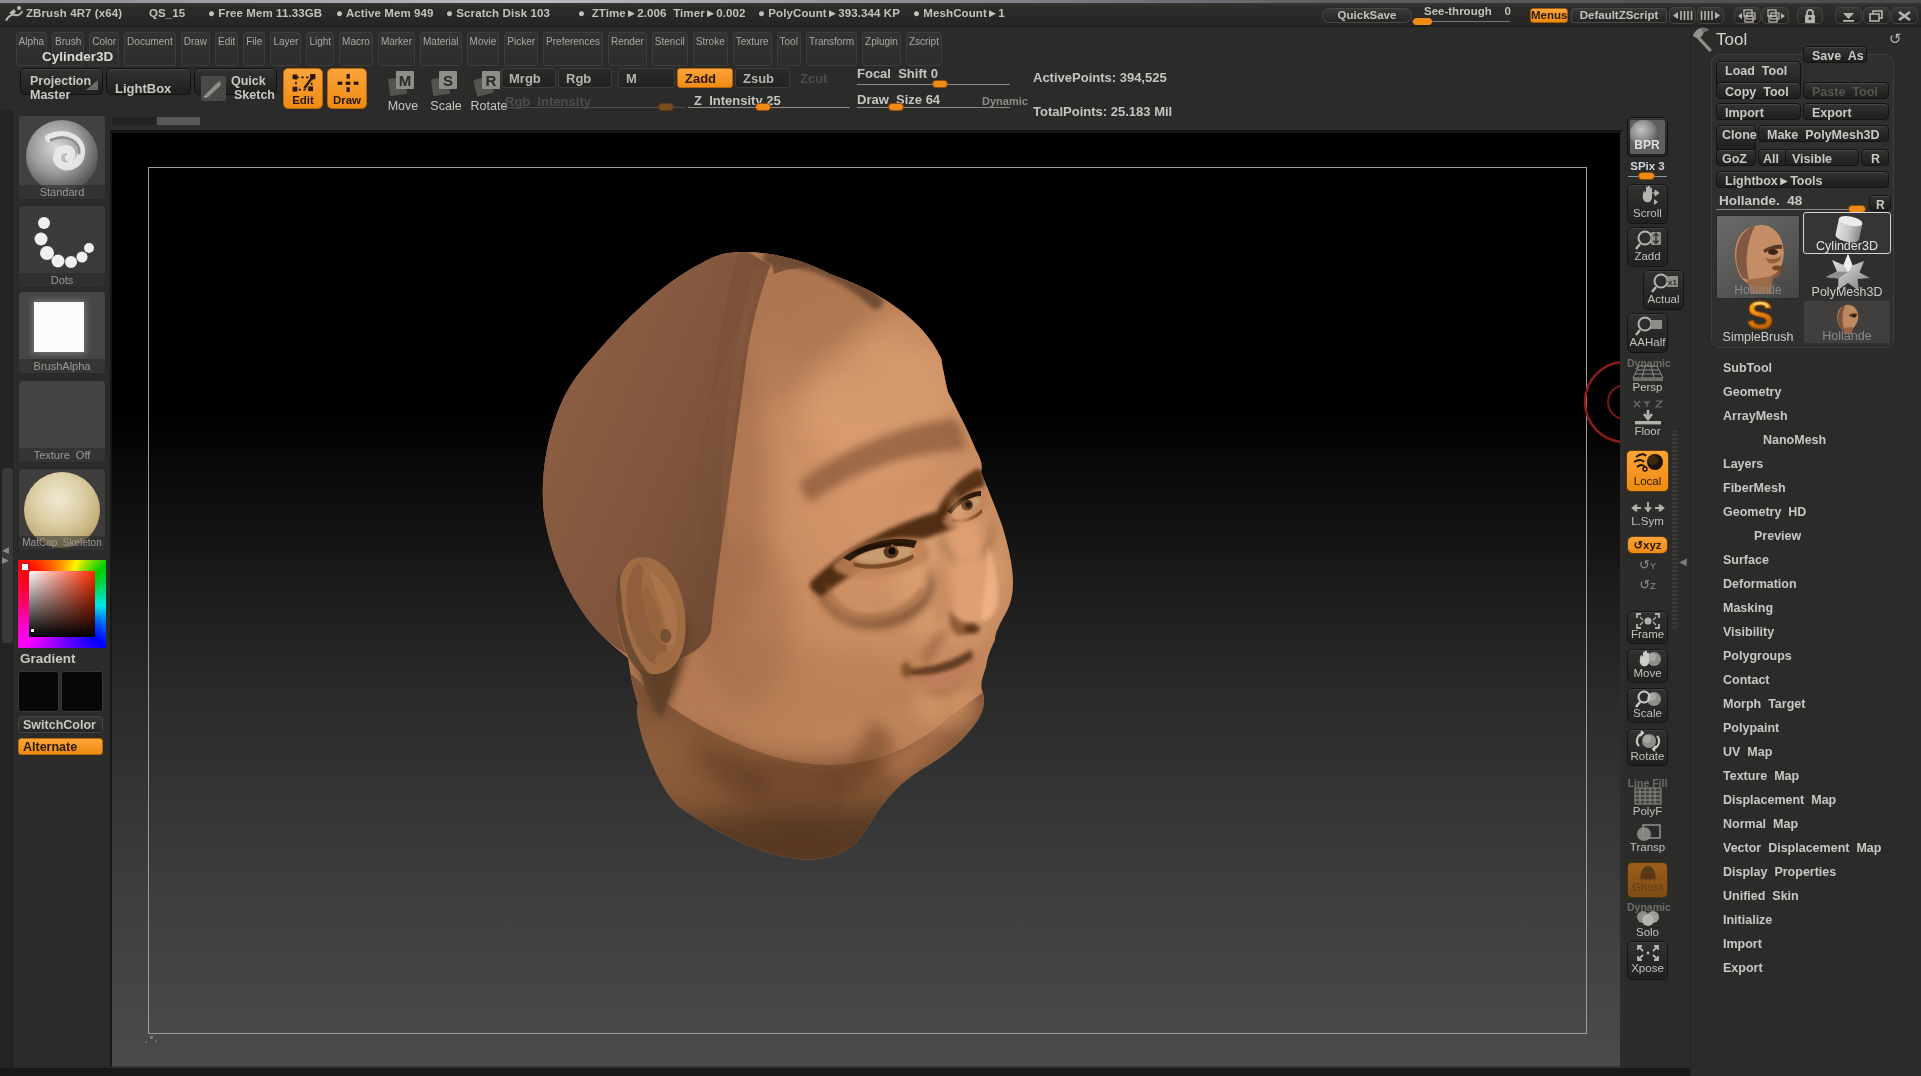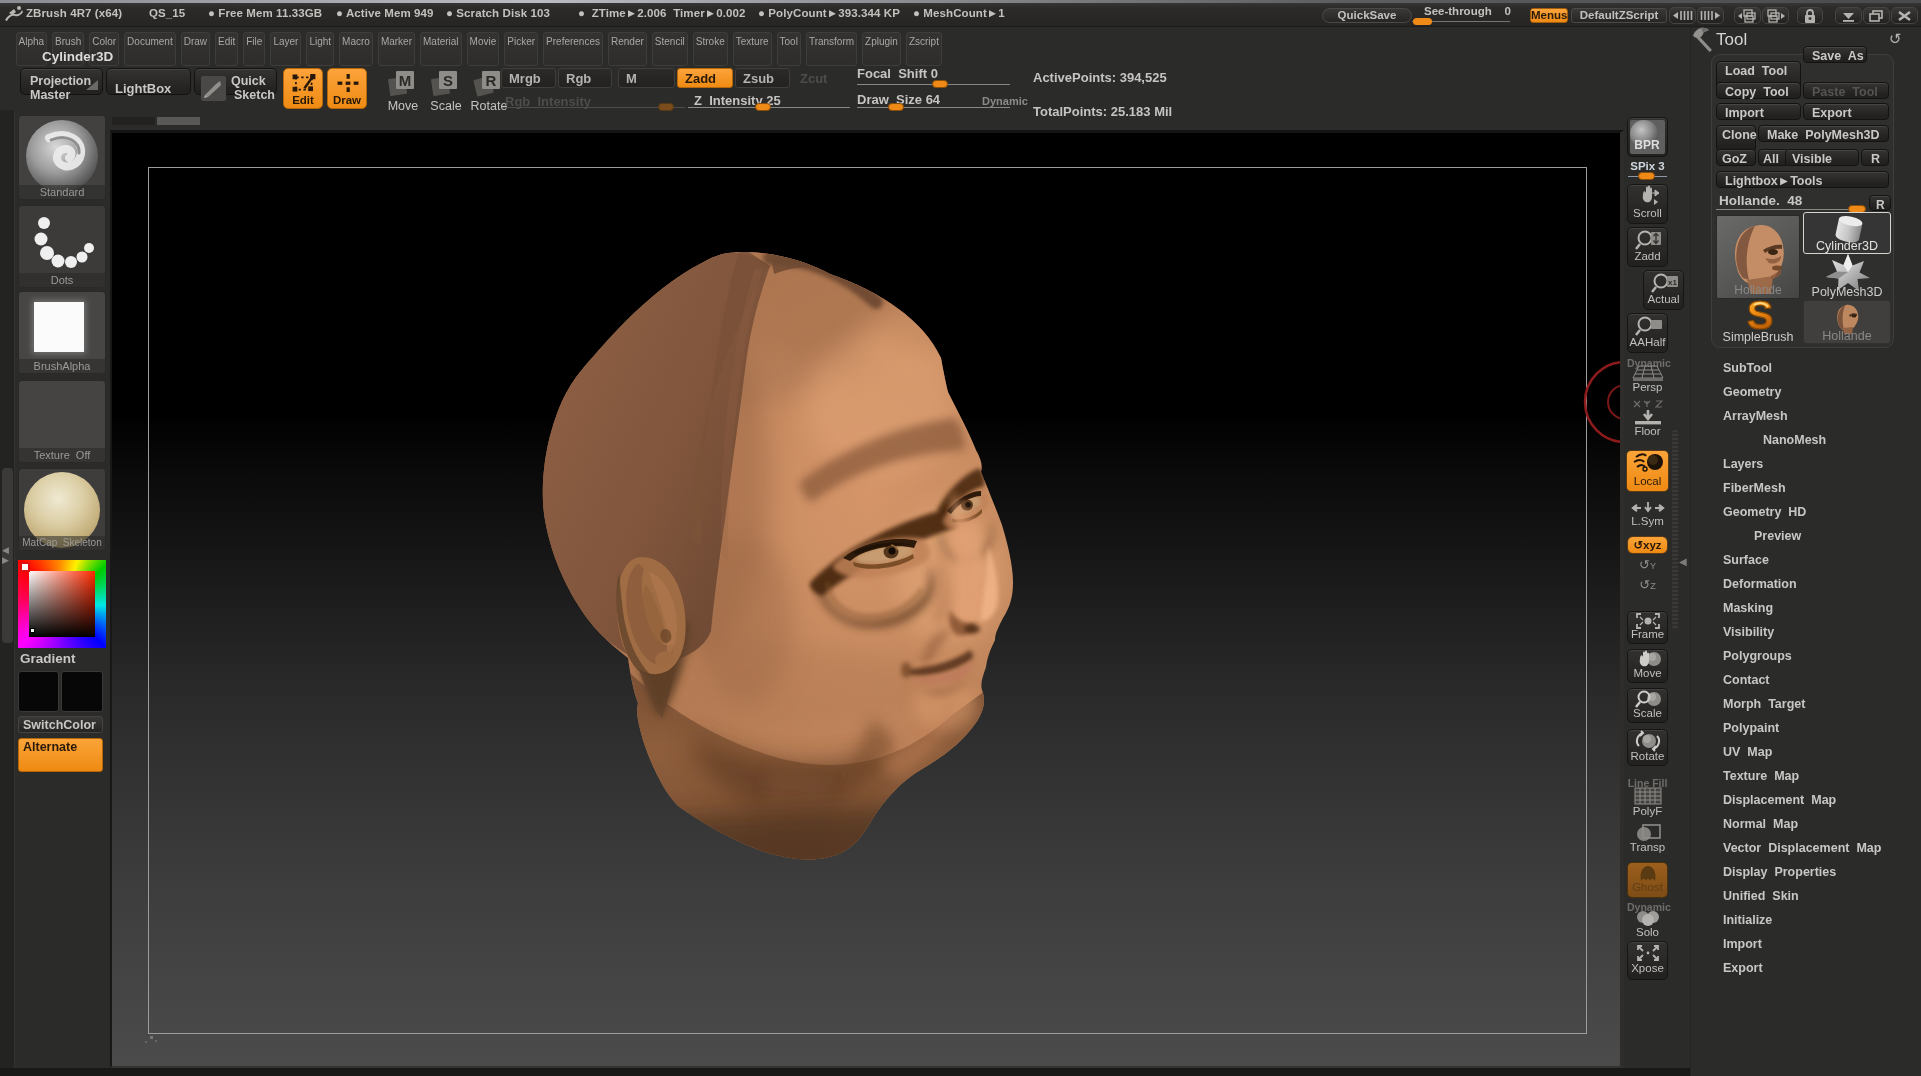--- a/index.html
+++ b/index.html
@@ -433,21 +433,21 @@
 
     <div class="abs" style="left:18px;top:560px;width:88px;height:88px;background:conic-gradient(from 315deg, #ff0000, #ff9100 12%, #fff200 18%, #00cc00 26%, #00e8e8 38%, #0000ff 50%, #7a00ff 62%, #ff00ff 75%, #ff0066 88%, #ff0000);">
       <div class="abs" style="left:11px;top:11px;width:66px;height:66px;background:linear-gradient(to bottom,rgba(0,0,0,0) 0%,#000 100%),linear-gradient(to right,#ffffff 0%,#ff2a00 100%);"></div>
       <div class="abs" style="left:2px;top:2px;width:10px;height:10px;background:#fff;border:2px solid #e01010;"></div>
       <div class="abs" style="left:12px;top:68px;width:5px;height:5px;background:#fff;border:1px solid #000;"></div>
     </div>
     <div class="abs" style="left:20px;top:651px;font-size:13.5px;font-weight:bold;color:#c9c7c4;">Gradient</div>
     <div class="abs" style="left:18px;top:671px;width:41px;height:41px;background:#070707;border:1px solid #3a3938;border-radius:3px;"></div>
     <div class="abs" style="left:61px;top:671px;width:42px;height:41px;background:#070707;border:1px solid #3a3938;border-radius:3px;"></div>
     <div class="abs" style="left:18px;top:716px;width:85px;height:17px;background:linear-gradient(180deg,#393836 0%,#252422 100%);border:1px solid #454443;border-radius:3px;color:#c9c7c4;font-weight:bold;font-size:12.5px;padding:1px 0 0 4px;">SwitchColor</div>
-    <div class="abs" style="left:18px;top:738px;width:85px;height:34px;background:linear-gradient(180deg,#fba439 0%,#ee8a12 100%);border:1px solid #b66708;border-radius:3px;color:#2a1a09;font-weight:bold;font-size:12.5px;padding:1px 0 0 4px;">Alternate</div>
+    <div class="abs" style="left:18px;top:738px;width:85px;height:17px;background:linear-gradient(180deg,#fba439 0%,#ee8a12 100%);border:1px solid #b66708;border-radius:3px;color:#2a1a09;font-weight:bold;font-size:12.5px;padding:1px 0 0 4px;">Alternate</div>
   </div>
 
   <div id="rightstrip">
     <div class="abs" style="left:1672px;top:430px;width:6px;height:200px;background:repeating-linear-gradient(180deg,#3a3938 0,#3a3938 2px,#2e2d2c 2px,#2e2d2c 4px);border-radius:3px;"></div>
     <div class="abs" style="left:1679px;top:556px;color:#7d7b79;font-size:10px;">◀</div>
     <div class="rsb" style="top:117px;height:40px;">
       <svg width="39" height="38" viewBox="0 0 39 38">
         <defs>
             <radialGradient id="bprg" cx="40%" cy="35%" r="70%">
               <stop offset="0%" stop-color="#c4c4c4"></stop>

